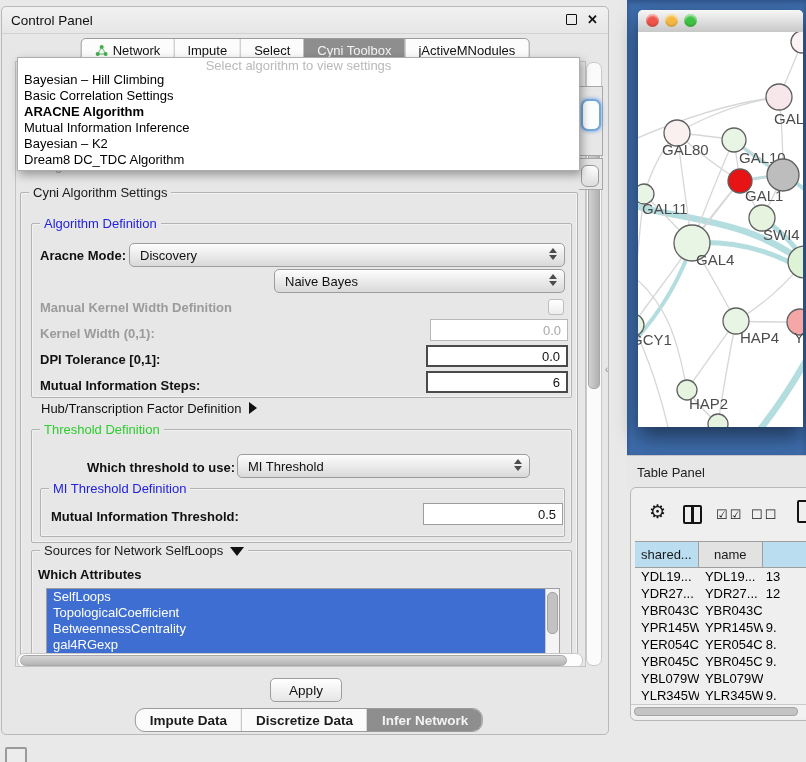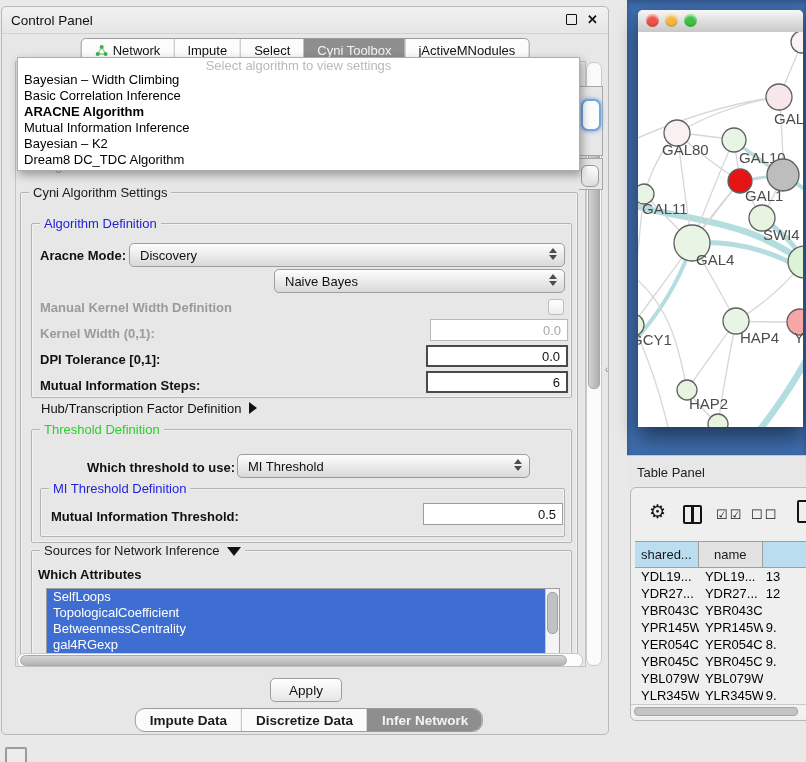--- a/index.html
+++ b/index.html
@@ -227,21 +227,21 @@
             <span class="group-label lbl-blue">MI Threshold Definition</span>
             <span class="flabel" style="left:10px;top:20px;">Mutual Information Threshold:</span>
             <div class="tf mid" style="left:382px;top:14px;width:140px;">
               <span>0.5</span>
             </div>
           </div>
         </div>
 
         <div class="group" style="left:10px;top:357px;width:539px;height:150px;">
           <span class="group-label">
-            <span>Sources for Network Inference</span><span class="tri-down"></span>
+            <span>Sources for Network SelfLoops</span><span class="tri-down"></span>
           </span>
           <span class="flabel" style="left:6px;top:16px;">Which Attributes</span>
           <div class="attr-list" style="left:14px;top:37px;width:512px;height:70px;">
 
             <div class="attr-vscroll">
                 <span class="thumb"></span>
               </div>
 
               <div class="attr-item">SelfLoops</div>
 
@@ -285,23 +285,23 @@
     <span id="frag-blue-btn"></span>
   </div>
   <div class="frag" style="left:579px;top:158px;width:23px;height:30px;">
     <span id="frag-gray-btn"></span>
   </div>
 
   <div id="algo-dropdown">
     <div class="dd-placeholder">Select algorithm to view settings</div>
     <div>
 
-        <div class="dd-item">Bayesian – Width Climbing</div>
-
-        <div class="dd-item">Basic Correlation Inference</div>
+        <div class="dd-item">Bayesian – Hill Climbing</div>
+
+        <div class="dd-item">Basic Correlation Settings</div>
 
         <div class="dd-item sel">ARACNE Algorithm</div>
 
         <div class="dd-item">Mutual Information Inference</div>
 
         <div class="dd-item">Bayesian – K2</div>
 
         <div class="dd-item">Dream8 DC_TDC Algorithm</div>
       </div>
   </div>

